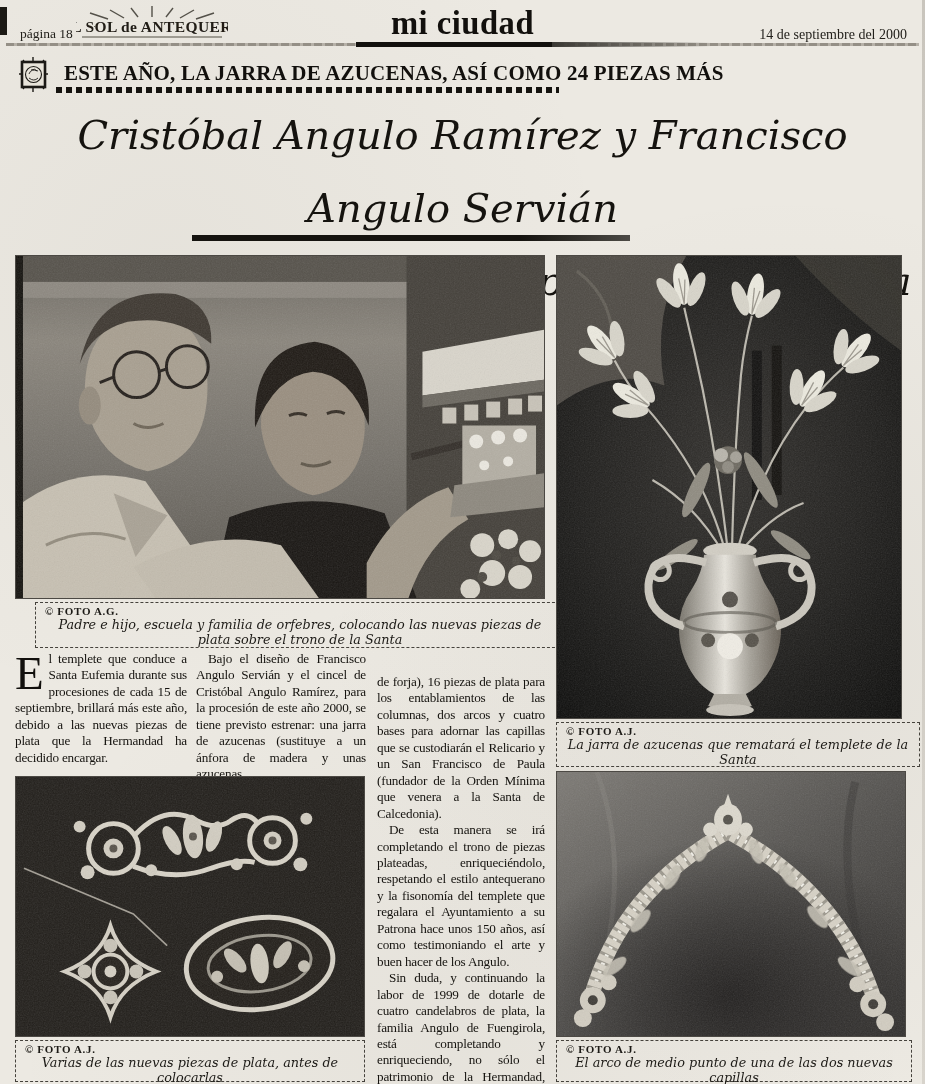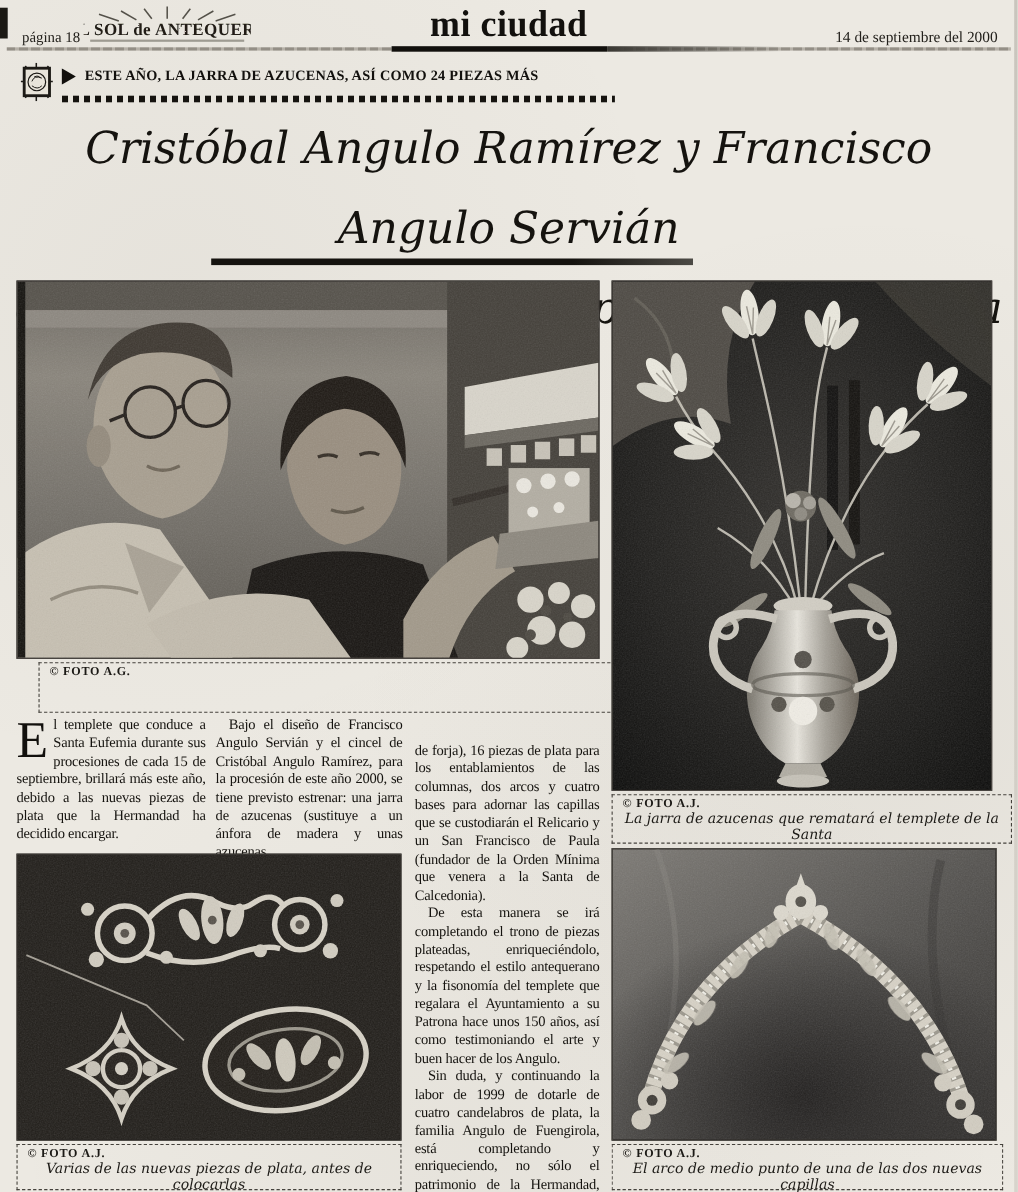--- a/index.html
+++ b/index.html
@@ -22,21 +22,21 @@
   .header-rule{left:6px;right:6px;top:42px;height:5px;}
   .header-rule .base{position:absolute;left:0;right:0;top:1px;height:3px;
     background:repeating-linear-gradient(90deg,#948f86 0 8px,#b6b1a8 8px 11px);}
   .header-rule .thick{position:absolute;left:350px;width:196px;top:0;height:5px;background:#12100d;}
   .header-rule .fade{position:absolute;left:546px;width:160px;top:0;height:5px;
     background:linear-gradient(90deg,#3a3833,transparent);}
 
   
   .stamp{left:18px;top:57px;width:31px;height:35px;}
   .kicker-line{left:56px;top:61px;width:560px;display:flex;align-items:center;gap:8px;}
-  .kicker-text{font-weight:700;font-size:13px;letter-spacing:.2px;color:#12100d;white-space:nowrap;}
+  .kicker-text{font-weight:700;font-size:21px;letter-spacing:.2px;color:#12100d;white-space:nowrap;}
   .kicker-dots{left:56px;top:87px;width:503px;height:6px;
     background:repeating-linear-gradient(90deg,#15130f 0 6px,transparent 6px 10px);}
 
   
   .headline{left:8px;right:8px;top:99px;margin:0;text-align:center;font-weight:400;
     font-family:"DejaVu Serif",serif;font-style:italic;font-size:40px;line-height:73px;color:#15130f;}
   .headline-rule{left:192px;top:235px;width:438px;height:6px;
     background:linear-gradient(90deg,#15130f 0 75%,#4c4a45);}
 
   
@@ -214,20 +214,21 @@
           <circle cx="502" cy="306" r="4"></circle>
           <circle cx="468" cy="322" r="5"></circle>
       </g>
       <rect width="7" height="343" fill="#15130f"></rect>
       <rect width="530" height="343" filter="url(#mnoise)" opacity=".5"></rect>
     </svg>
   </figure>
 
   <div class="abs caption-box cap-main">
     <div class="credit">© FOTO A.G.</div>
+    <div class="caption">Padre e hijo, escuela y familia de orfebres, colocando las nuevas piezas de plata sobre el trono de la Santa</div>
   </div>
 
   <figure class="abs photo photo-jarra" style="margin:0;">
     <svg viewBox="0 0 346 464" preserveAspectRatio="none">
       <defs>
         <radialGradient id="jbg" cx="50%" cy="45%" r="75%">
           <stop offset="0" stop-color="#32302d"></stop>
             <stop offset=".55" stop-color="#201f1d"></stop>
             <stop offset="1" stop-color="#0c0c0b"></stop>
         </radialGradient>

